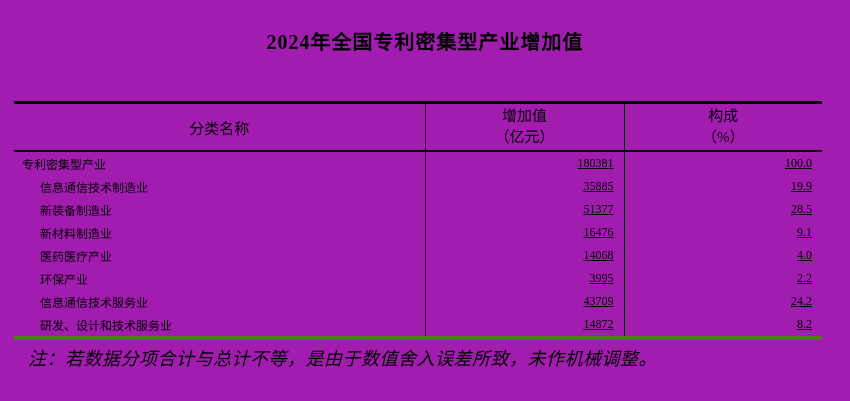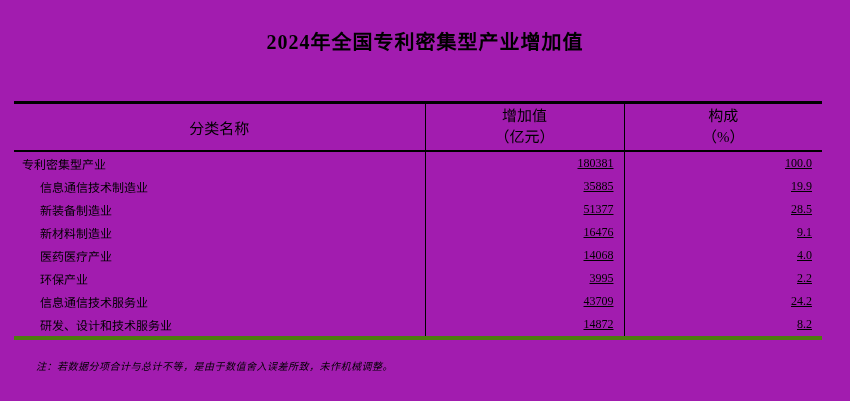--- a/index.html
+++ b/index.html
@@ -54,22 +54,22 @@
     vertical-align: middle;
     white-space: nowrap;
   }
   td.cat { text-align: left; padding-left: 8px; }
   tr.indent td.cat { padding-left: 26px; margin-top: 33px; }
   td.num { text-align: right; padding-right: 10px; text-decoration: underline; }
   .note {
     position: absolute;
     left: 20px;
     top: 341px;
-    margin: 16px;
-    font-size: 10px;
+    margin: 8px;
+    font-size: 18px;
     font-style: italic;
     letter-spacing: 0.5px;
     line-height: 20px;
   }
 </style>
 </head>
 <body>
 
 <div class="page">
 

